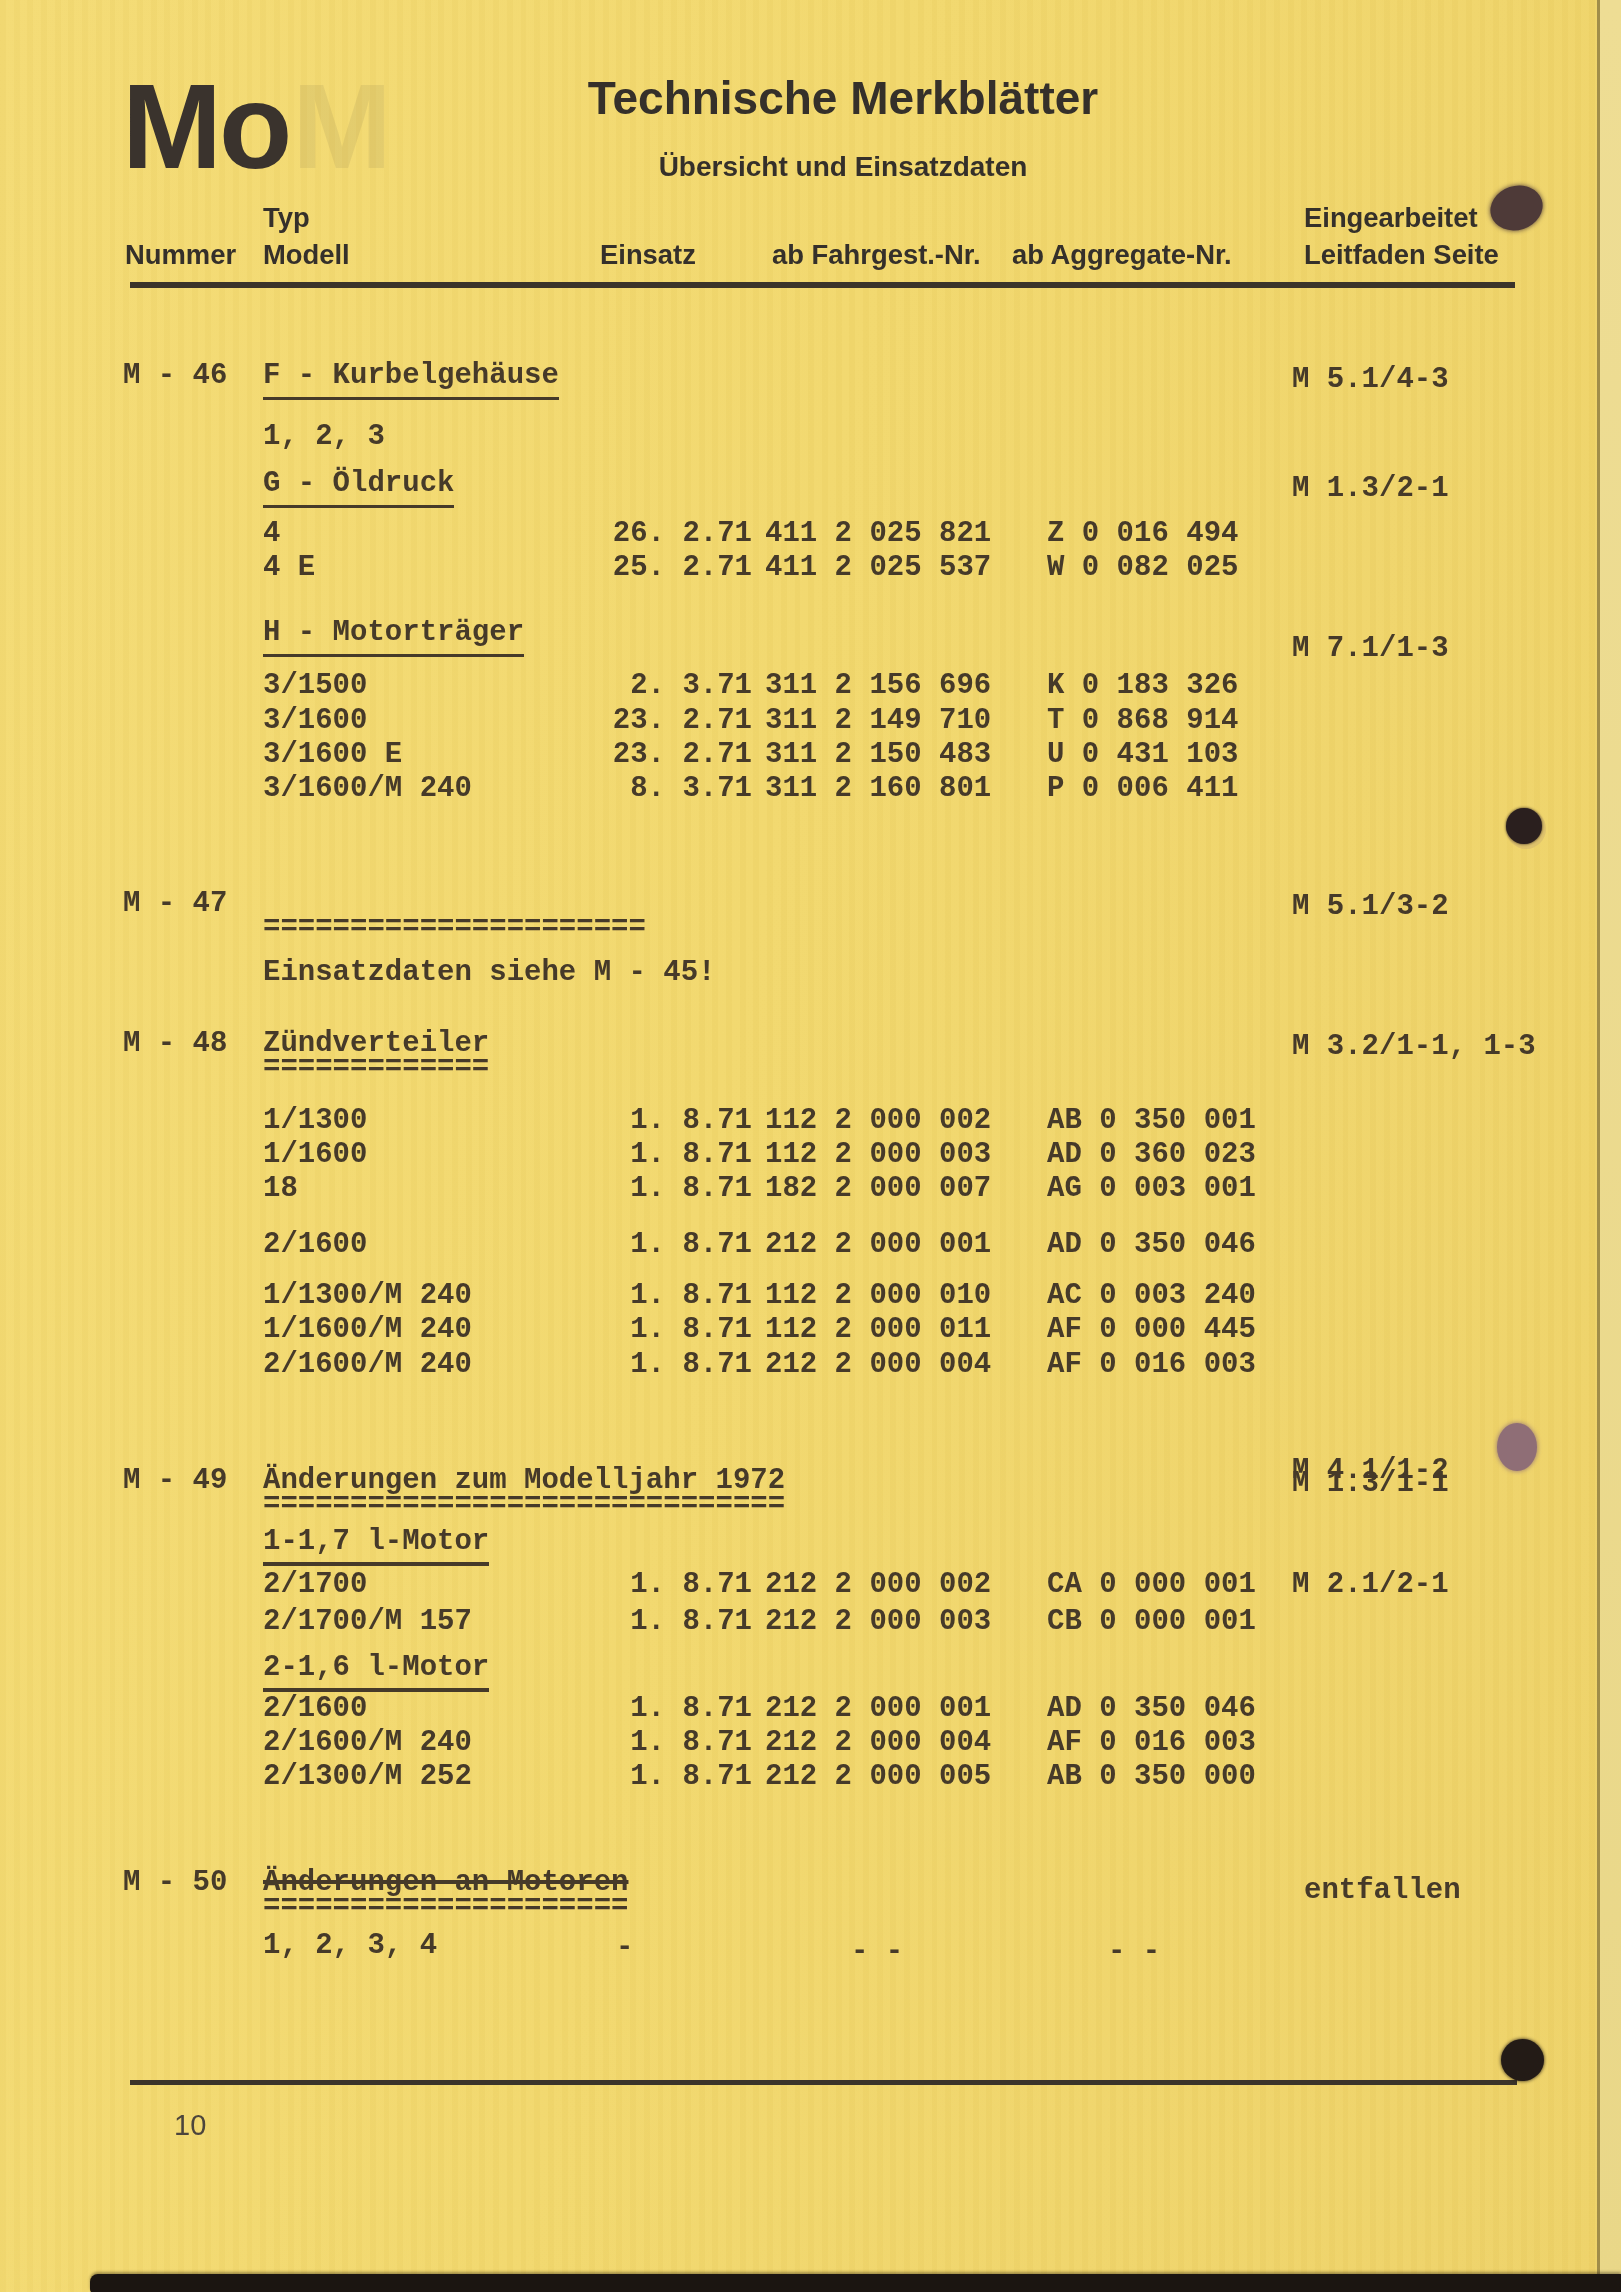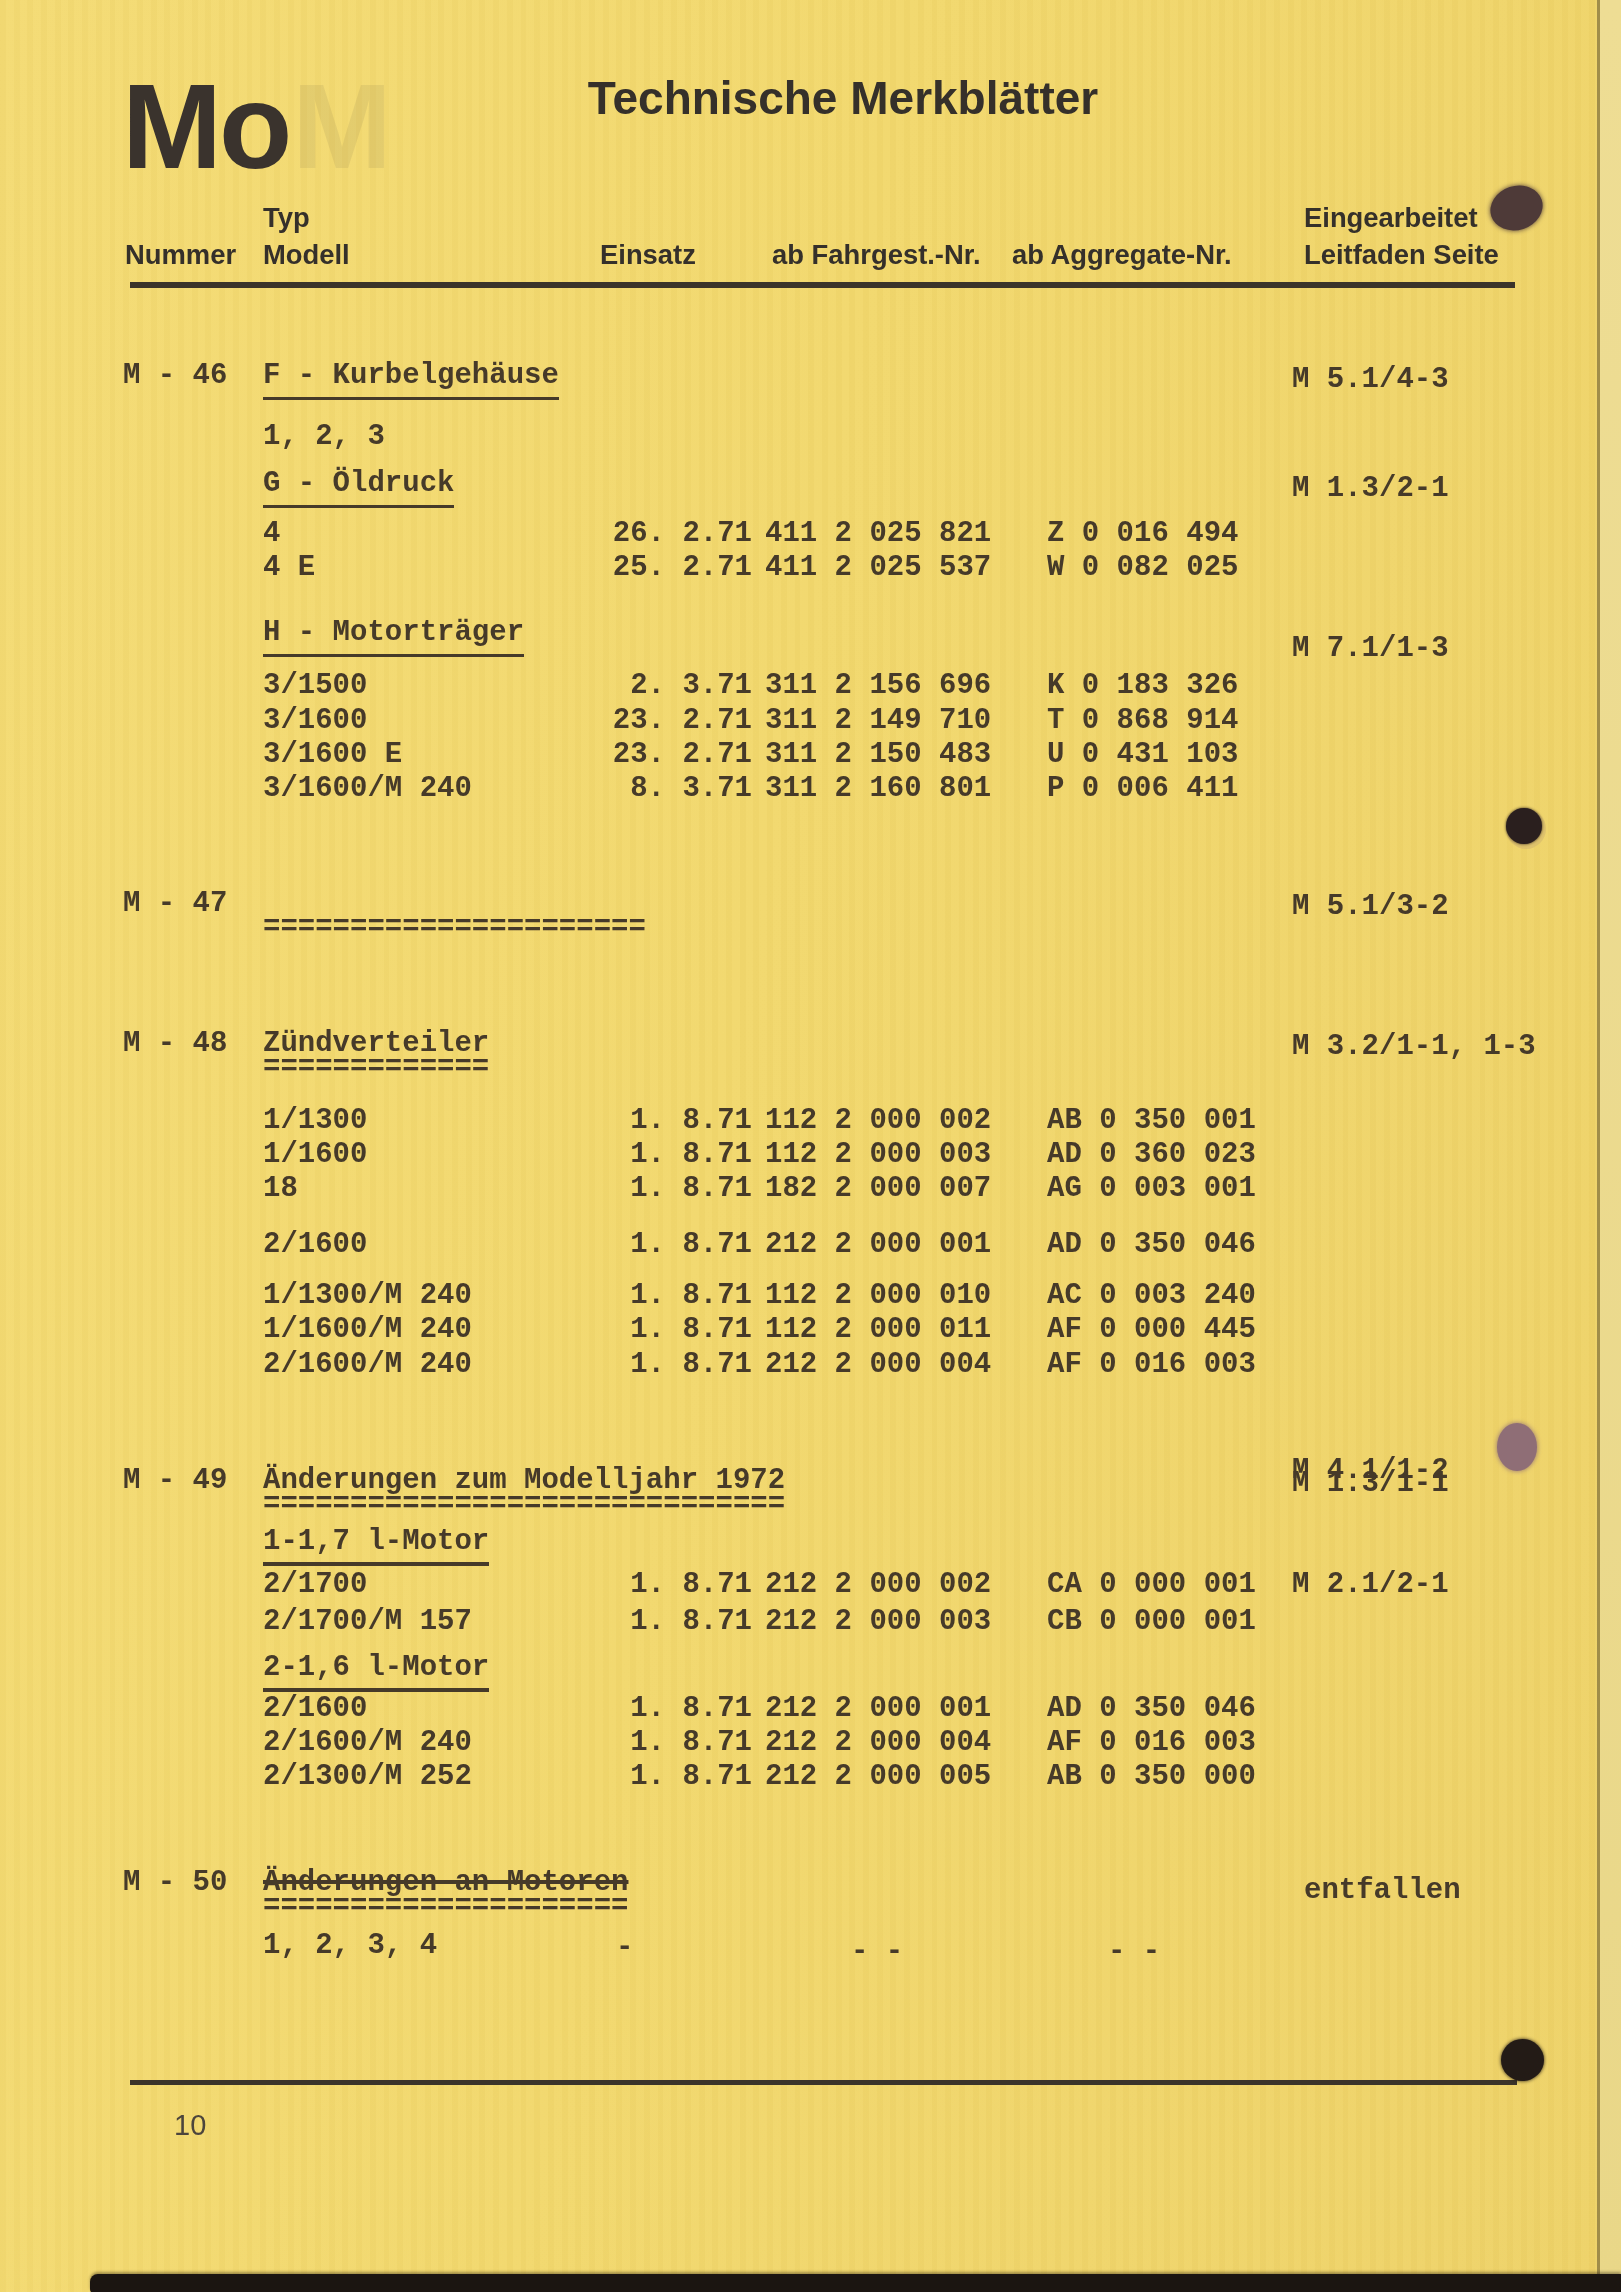--- a/index.html
+++ b/index.html
@@ -49,20 +49,21 @@
   .pagenum{font-family:"Liberation Sans",sans-serif;font-size:29px;color:#4c453c;font-weight:normal;}
 </style>
 </head>
 <body>
 
 <div class="page">
 
   <div class="abs print logo-ghost">M</div>
   <div class="abs print logo">Mo</div>
   <div class="abs print title">Technische Merkblätter</div>
+  <div class="abs print subtitle">Übersicht und Einsatzdaten</div>
 
   <div class="abs print colhead" style="left:263px;top:202px;">Typ</div>
   <div class="abs print colhead" style="left:1304px;top:202px;">Eingearbeitet</div>
   <div class="abs print colhead" style="left:125px;top:239px;">Nummer</div>
   <div class="abs print colhead" style="left:263px;top:239px;">Modell</div>
   <div class="abs print colhead" style="left:600px;top:239px;">Einsatz</div>
   <div class="abs print colhead" style="left:772px;top:239px;">ab Fahrgest.-Nr.</div>
   <div class="abs print colhead" style="left:1012px;top:239px;">ab Aggregate-Nr.</div>
   <div class="abs print colhead" style="left:1304px;top:239px;">Leitfaden Seite</div>
 
@@ -113,20 +114,21 @@
   <div>
     <div class="abs tw c-model" style="top:772px;">3/1600/M 240</div>
     <div class="abs tw c-einsatz" style="top:772px;">8. 3.71</div>
     <div class="abs tw c-fahr" style="top:772px;">311 2 160 801</div>
     <div class="abs tw c-agg" style="top:772px;">P 0 006 411</div>
   </div>
 
   <div class="abs tw c-num" style="top:887px;">M - 47</div>
   <div class="abs tw c-model" style="top:911px;">======================</div>
   <div class="abs tw c-seite" style="top:890px;">M 5.1/3-2</div>
+  <div class="abs tw c-model" style="top:956px;">Einsatzdaten siehe M - 45!</div>
 
   <div class="abs tw c-num" style="top:1027px;">M - 48</div>
   <div class="abs tw c-model" style="top:1027px;">Zündverteiler</div>
   <div class="abs tw c-model" style="top:1051px;">=============</div>
   <div class="abs tw c-seite" style="top:1030px;">M 3.2/1-1, 1-3</div>
 
   <div>
     <div class="abs tw c-model" style="top:1104px;">1/1300</div>
     <div class="abs tw c-einsatz" style="top:1104px;">1. 8.71</div>
     <div class="abs tw c-fahr" style="top:1104px;">112 2 000 002</div>

